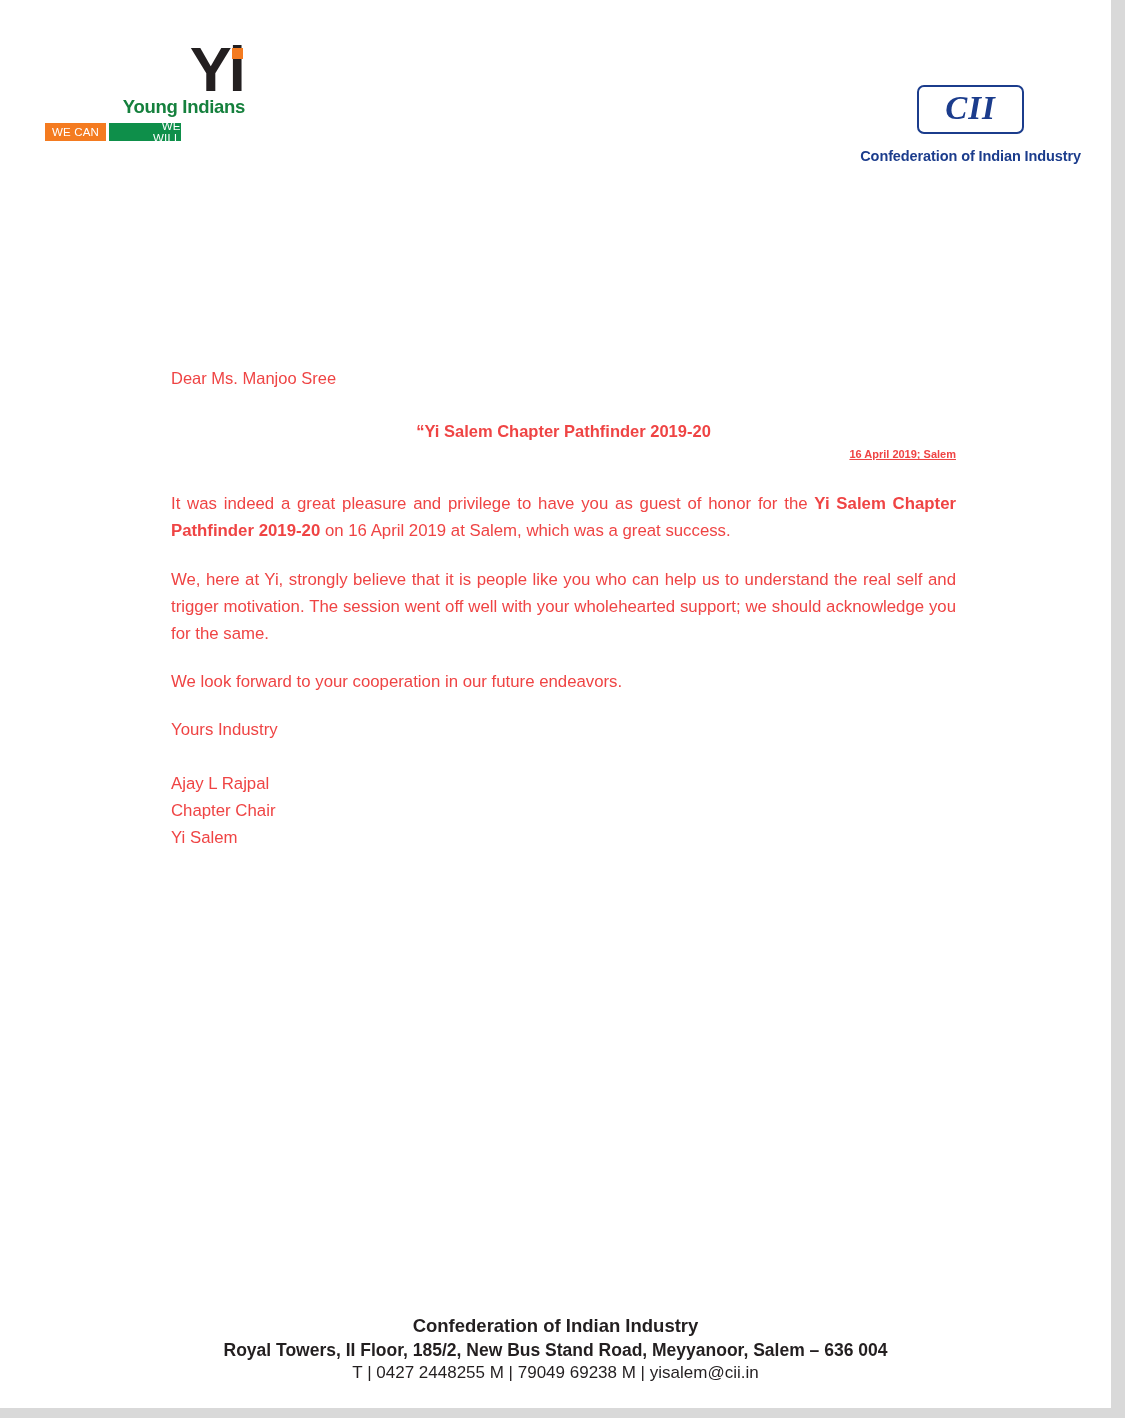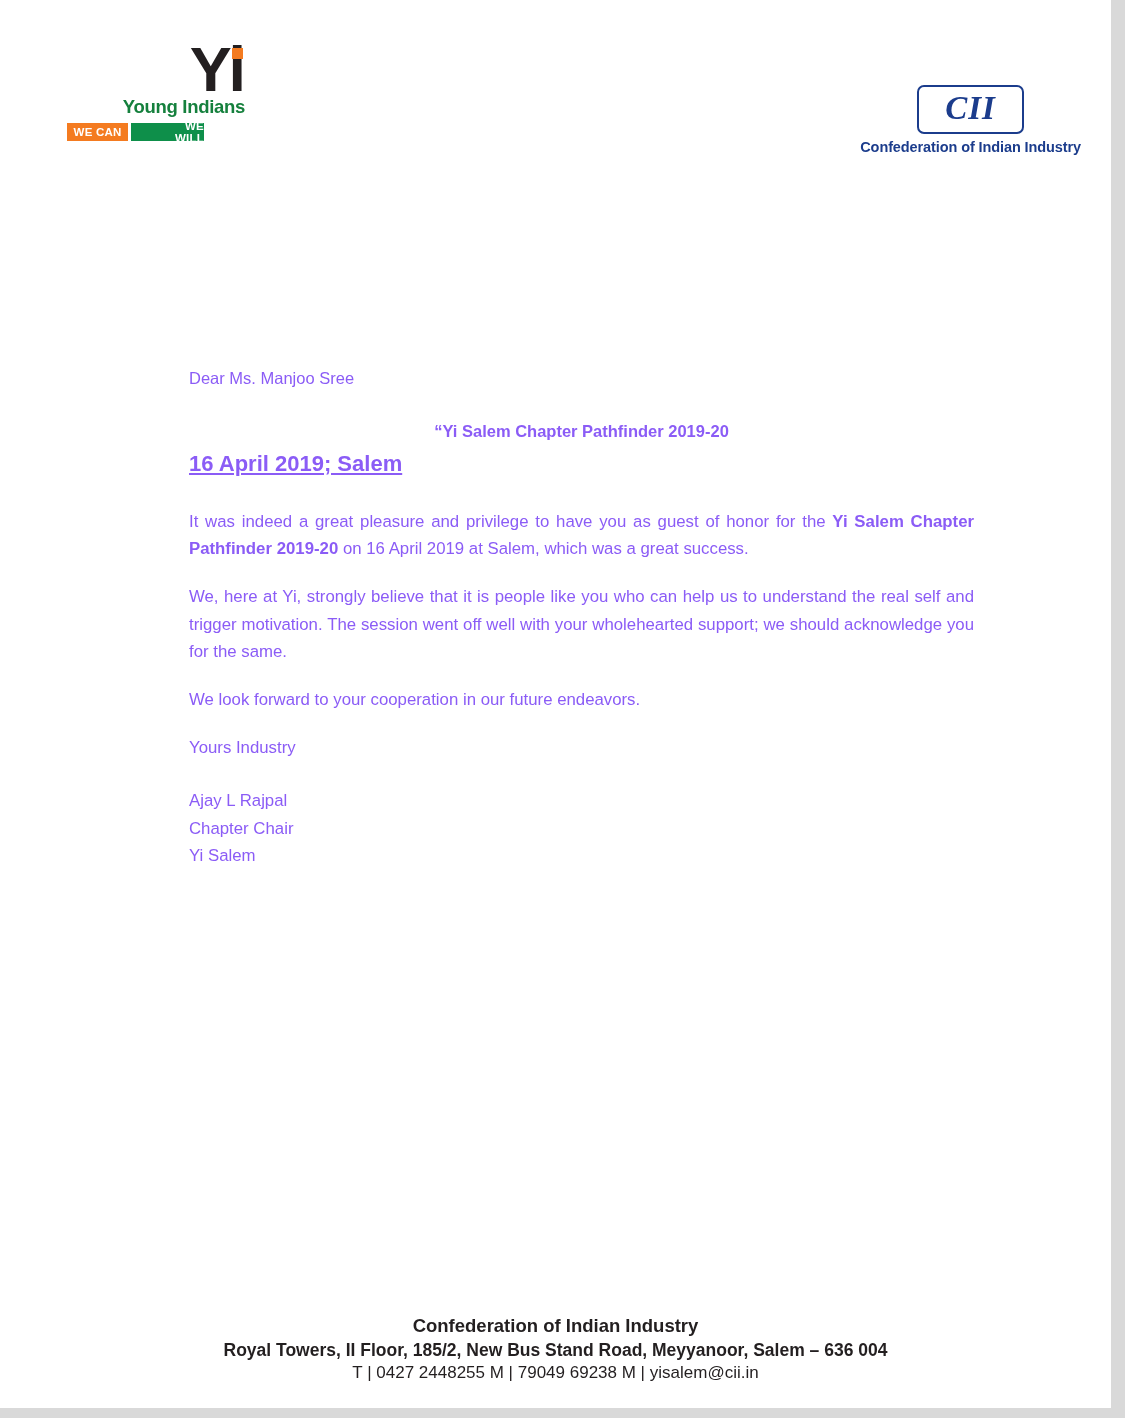--- a/index.html
+++ b/index.html
@@ -72,27 +72,26 @@
   }
   .yi-name {
     padding-left: 22px;
     font-size: 18.5px;
     font-weight: bold;
     color: #15803d;
     letter-spacing: -0.3px;
     margin-top: -4px;
   }
   .yi-tag {
-    margin-left: 22px;
     margin-top: 5px;
     display: flex;
     width: 131px;
     height: 18px;
     font-size: 11.5px;
-    font-weight: bold;
+    font-weight: normal;
     color: #ffffff;
     letter-spacing: 0.2px;
   }
   .yi-tag .seg1 {
     background: #f47b20;
     flex: 0 0 61px;
     display: flex;
     align-items: center;
     justify-content: center;
   }
@@ -113,21 +112,21 @@
     position: absolute;
     right: 30px;
     top: 85px;
     text-align: center;
   }
   .cii-box {
     display: inline-block;
     border: 2.5px solid #1b3c8c;
     border-radius: 7px;
     padding: 3px 26px 5px 26px;
-    margin-bottom: 5px;
+    margin-bottom: 14px;
   }
   .cii-box span {
     font-family: "Liberation Serif", serif;
     font-style: italic;
     font-weight: bold;
     font-size: 33px;
     color: #1b3c8c;
     letter-spacing: 1px;
   }
   .cii-caption {
@@ -136,39 +135,38 @@
     color: #1b3c8c;
     letter-spacing: -0.1px;
   }
 
   
   .letter {
     position: absolute;
     left: 171px;
     top: 365px;
     width: 785px;
-    color: #8b5cf6;
+    color: #ef4444;
     font-size: 16.8px;
     line-height: 1.62;
-    margin-left: 18px;
   }
   .salutation {
     margin-bottom: 26px;
     font-size: 16.5px;
   }
   .subject {
     text-align: center;
     font-weight: bold;
     font-size: 16.5px;
     margin-bottom: 2px;
   }
   .subject-date {
-    text-align: left;
-    font-weight: bold;
-    font-size: 22px;
+    text-align: right;
+    font-weight: bold;
+    font-size: 11px;
     text-decoration: underline;
     margin-bottom: 26px;
   }
   .para {
     text-align: justify;
     margin-bottom: 21px;
   }
   .para b { font-weight: bold; }
   .closing {
     margin-bottom: 26px;

